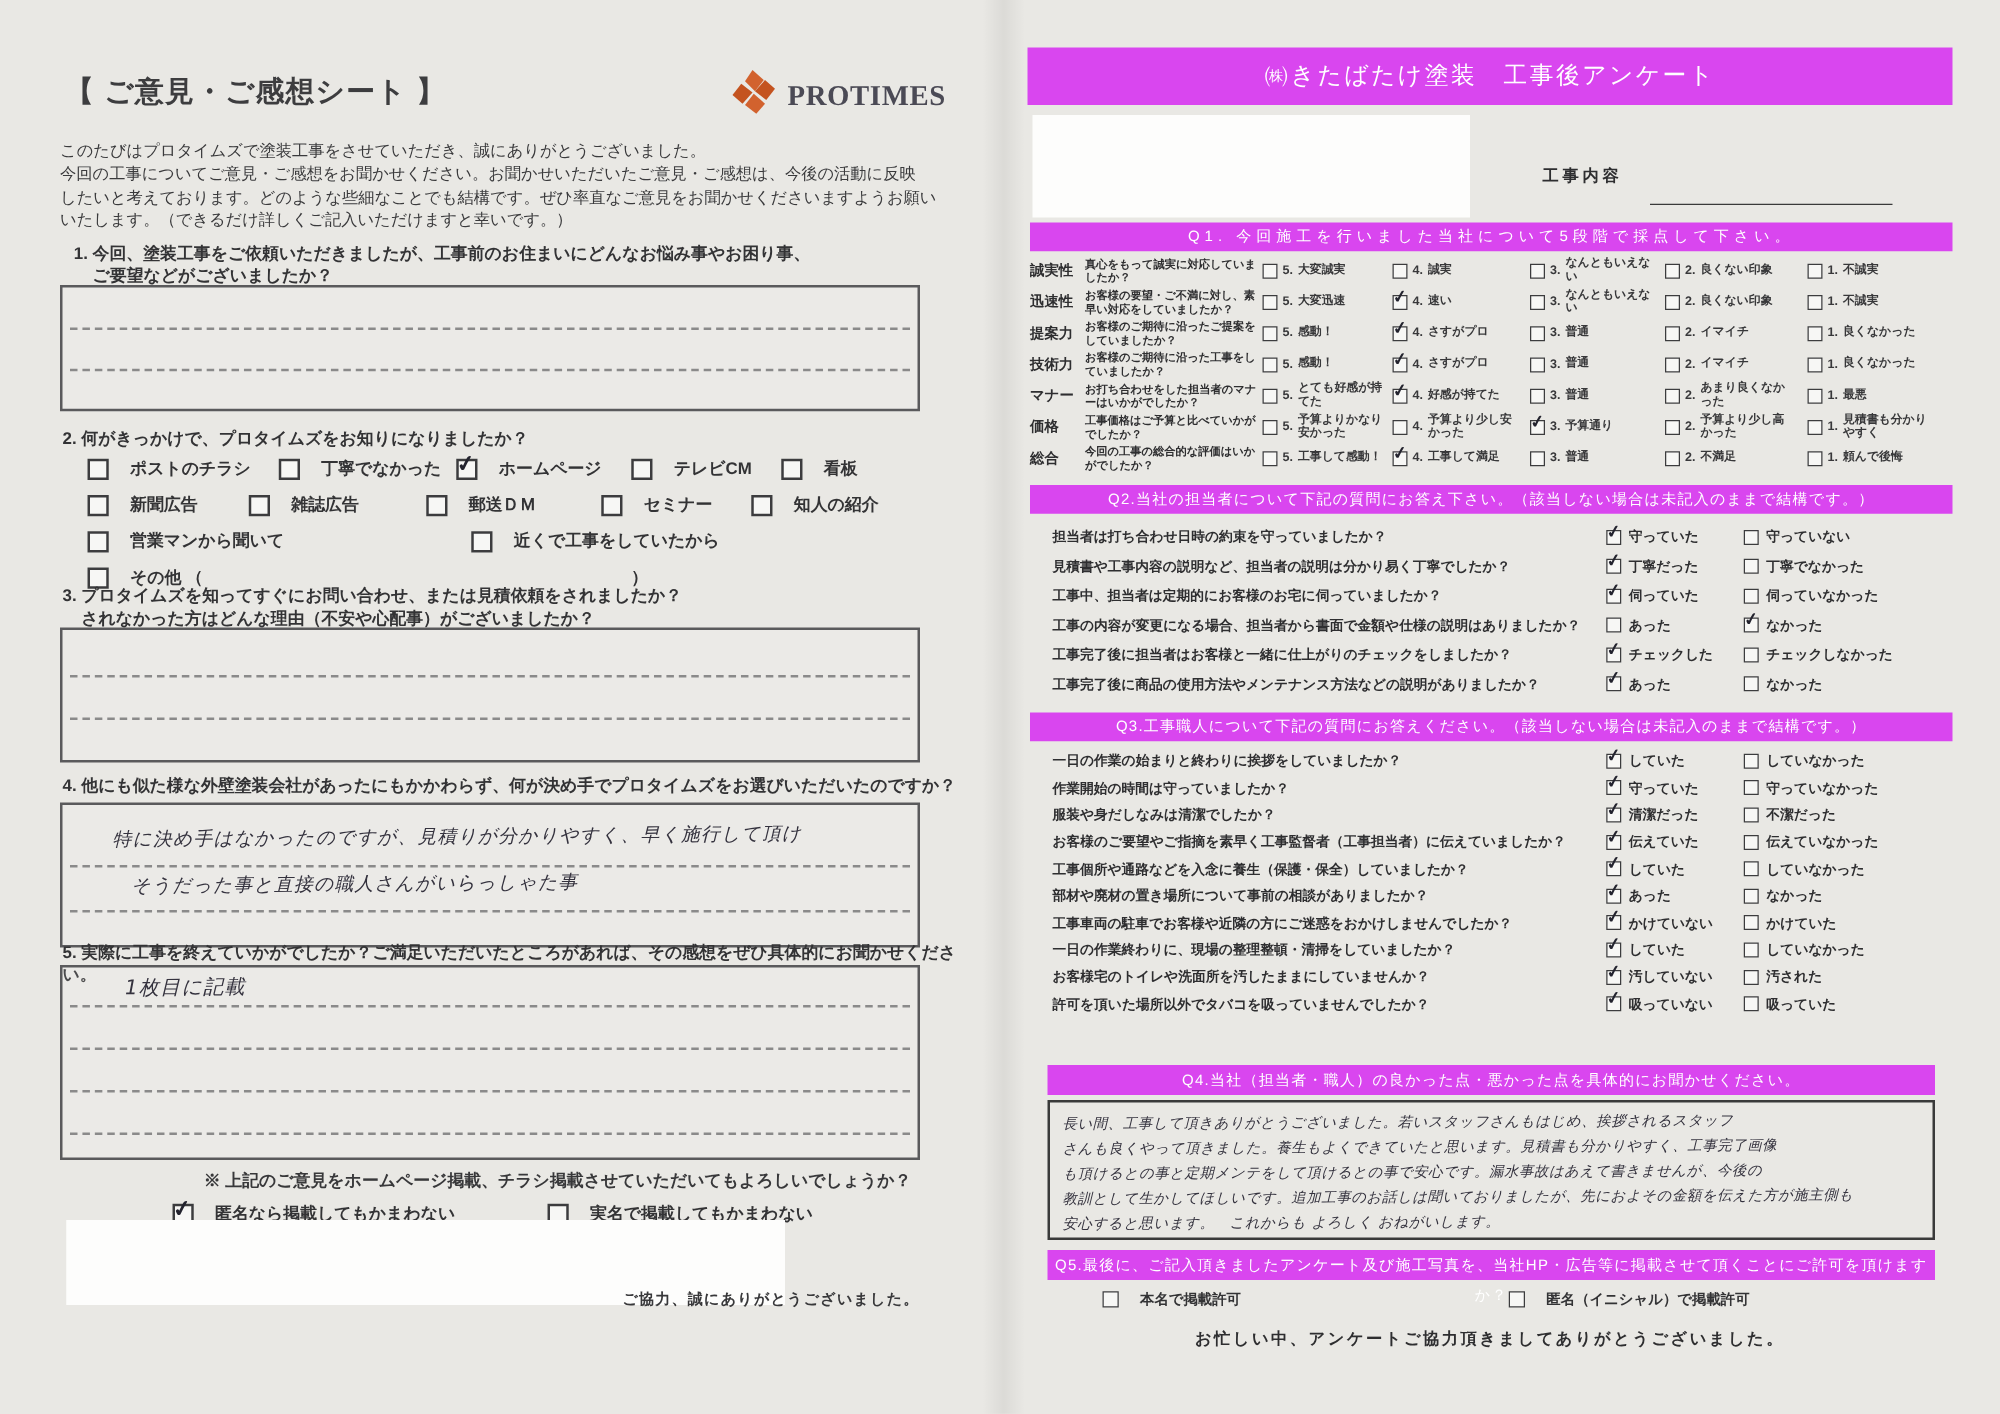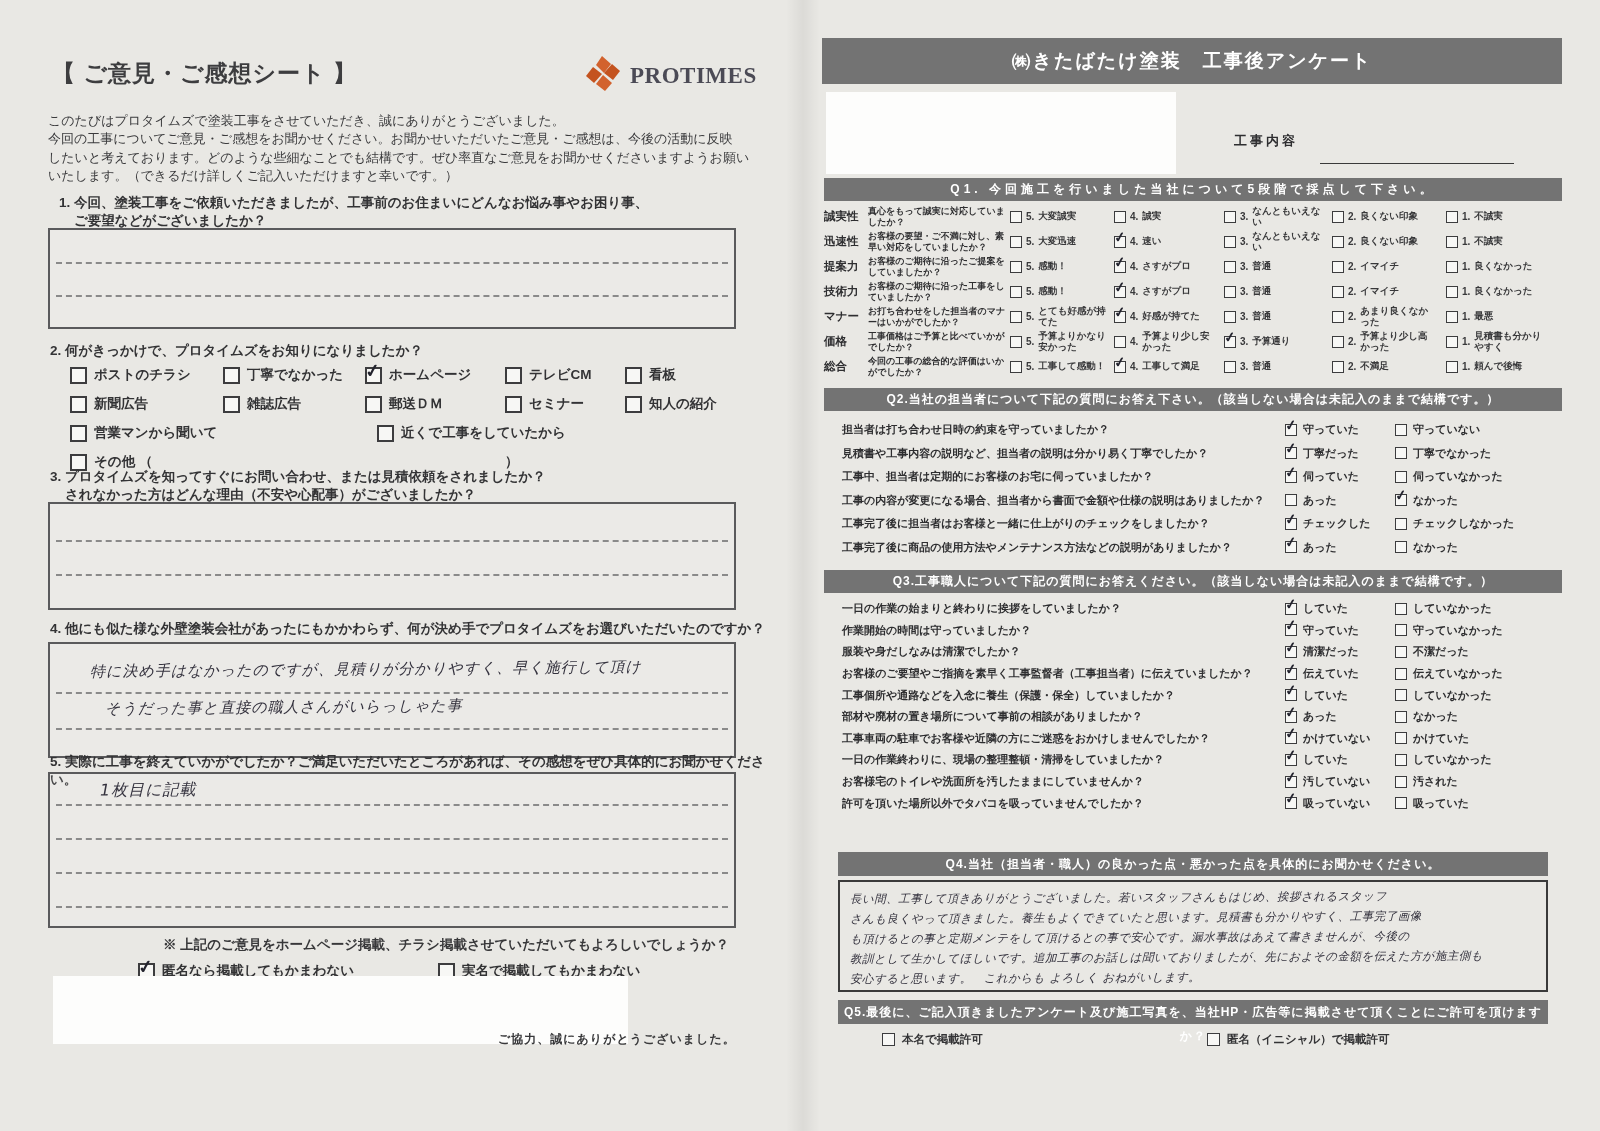--- a/index.html
+++ b/index.html
@@ -12,32 +12,32 @@
   .logo{position:absolute;left:545px;top:26px;display:flex;align-items:center;gap:7px;}
   .logo-text{font-family:"Liberation Serif",serif;font-size:23px;font-weight:700;color:#4b4a55;letter-spacing:.5px;}
   .intro{position:absolute;left:10px;top:84px;width:712px;font-size:13px;line-height:1.42;color:#3a3a3c;font-weight:500;}
   .qlabel{position:absolute;font-size:13.5px;font-weight:700;color:#333335;line-height:1.35;}
   .qlabel .ind{padding-left:15px;}
   .abox{position:absolute;border:2px solid #5a5a5c;background:rgba(255,255,255,.12);}
   .dash{position:absolute;left:6px;right:6px;border-top:2px dashed #8a8a8a;}
   .hw{font-family:"DejaVu Sans",sans-serif;font-style:italic;color:#34323e;letter-spacing:1px;transform:rotate(-.5deg);}
   .q2grid{position:absolute;left:32px;top:338px;}
   .q2row{display:flex;margin-bottom:11px;}
-  .opt{display:inline-flex;align-items:center;gap:7px;font-size:13.5px;font-weight:600;color:#333335;}
+  .opt{display:inline-flex;align-items:center;gap:17px;font-size:13.5px;font-weight:600;color:#333335;}
   .optlab{white-space:nowrap;}
   .cb{display:inline-block;width:13px;height:13px;border:2px solid #3c3c3e;background:#f7f7f5;position:relative;flex:none;}
   .cb.ck::after{content:"✓";position:absolute;left:-2px;top:-9px;font-size:18px;font-weight:700;color:#23232e;transform:rotate(-8deg);}
   .publish-note{position:absolute;left:125px;top:908px;font-size:13.5px;font-weight:700;}
   .publish-options{position:absolute;left:100px;top:934px;display:flex;}
   .publish-options .opt:first-child{width:300px;}
   .redact{position:absolute;background:#fdfdfc;}
   .lp-close{position:absolute;left:460px;top:1003px;font-size:12px;font-weight:700;letter-spacing:1px;}
   
   .rp{left:822px;top:30px;width:742px;height:1090px;}
-  .bar{background:#737373;color:#fff;font-weight:700;text-align:center;position:absolute;}
+  .bar{background:#d946ef;color:#fff;font-weight:400;text-align:center;position:absolute;}
   .bar.hdr{left:0;top:8px;width:740px;height:46px;font-size:19px;line-height:46px;letter-spacing:2px;}
   .bar.qbar{height:23px;font-size:12px;line-height:23px;letter-spacing:1px;}
   .work-label{position:absolute;left:412px;top:102px;font-size:13px;font-weight:700;letter-spacing:3px;color:#2e2e30;}
   .work-line{position:absolute;left:498px;top:133px;width:194px;border-top:1.5px solid #3a3a3a;}
   .rtable{position:absolute;left:2px;top:174px;width:740px;}
   .rrow{display:grid;grid-template-columns:40px 138px 100px 106px 104px 110px 1fr;column-gap:4px;align-items:center;min-height:25px;}
   .rcat{font-size:11.5px;font-weight:700;color:#2e2e30;}
   .rq{font-size:9px;font-weight:700;line-height:1.15;color:#2e2e30;}
   .ropt{display:inline-flex;align-items:center;gap:4px;}
   .ropt .cb{width:10px;height:10px;border-width:1.5px;}
@@ -116,21 +116,21 @@
         <span class="opt" style="width: 120px;">
           <span class="cb"></span>
           <span class="optlab">テレビCM</span>
         </span>
         <span class="opt" style="width: 130px;">
           <span class="cb"></span>
           <span class="optlab">看板</span>
         </span>
       </div>
       <div class="q2row">
-        <span class="opt" style="width: 153px;">
+        <span class="opt" style="width: 129px;">
           <span class="cb"></span>
           <span class="optlab">新聞広告</span>
         </span>
         <span class="opt" style="width: 142px;">
           <span class="cb"></span>
           <span class="optlab">雑誌広告</span>
         </span>
         <span class="opt" style="width: 140px;">
           <span class="cb"></span>
           <span class="optlab">郵送ＤＭ</span>
@@ -624,13 +624,14 @@
       <span class="opt">
         <span class="cb"></span>
         <span class="optlab">本名で掲載許可</span>
       </span>
       <span class="opt">
         <span class="cb"></span>
         <span class="optlab">匿名（イニシャル）で掲載許可</span>
       </span>
     </div>
 
+  <div class="rp-close">お忙しい中、アンケートご協力頂きましてありがとうございました。</div>
 </div>
 
 </body></html>

